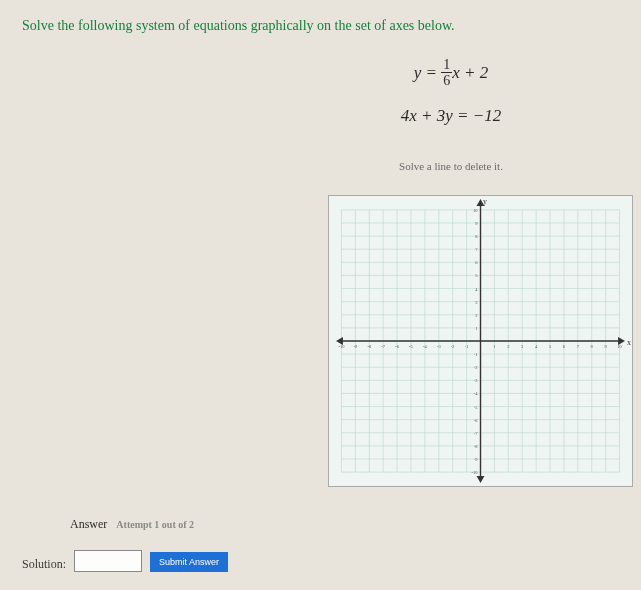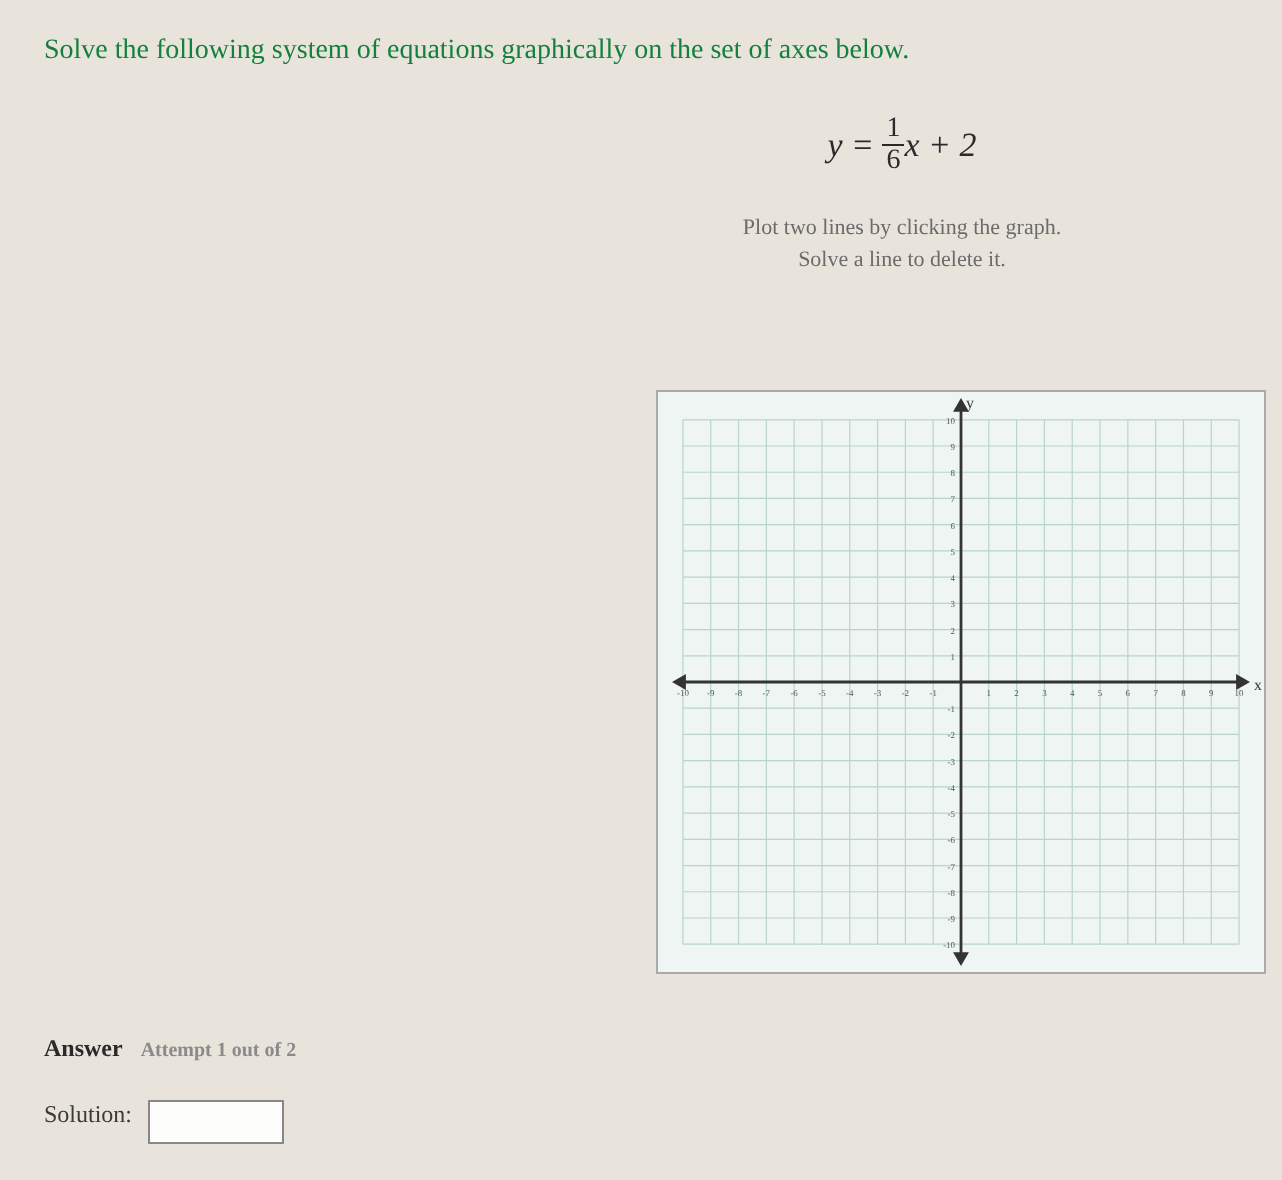--- a/index.html
+++ b/index.html
@@ -61,28 +61,28 @@
     .graph-inner {
       width: 100%;
       height: 100%;
     }
     .answer-row {
       position: absolute;
       left: 22px;
       bottom: 58px;
       font-size: 12px;
     }
-    .answer-row .label { font-weight: bold; color: #2a2a2a; margin-right: 6px; }
+    .answer-row .label { font-weight: normal; color: #2a2a2a; margin-right: 6px; margin-left: 48px; }
     .answer-row .attempt { color: #8a8a8a; font-size: 10px; font-weight: bold; }
     .solution-row {
       position: absolute;
       left: 22px;
       bottom: 18px;
       display: flex;
-      align-items: flex-start;
+      align-items: flex-end;
       gap: 8px;
       font-size: 12px;
     }
     .solution-row .sol-label { color: #3a3a3a; }
     .solution-row input {
       width: 68px;
       height: 22px;
       border: 1px solid #888;
       background: #fdfdfb;
       font-size: 12px;
@@ -100,22 +100,23 @@
   </style>
 </head>
 <body>
 
 <div class="prompt">Solve the following system of equations graphically on the set of axes below.</div>
 
 <div class="equations-area">
   <div class="eq">
     <span>y</span><span> = </span><span class="frac"><span class="num">1</span><span class="den">6</span></span><span>x + 2</span>
   </div>
+  <div class="eq">4x + 3y = −12</div>
   <div class="instruction">
-    <span>Plot two lines by clicking the graph.</span><br>
+    <br>
     <span>Solve a line to delete it.</span>
   </div>
 </div>
 
 <div class="graph-box">
   <svg class="graph-inner" viewBox="0 0 305 292">
     <rect x="0" y="0" width="305" height="292" fill="#eff5f3"></rect>
     <g id="grid">
         <line x1="12.5" x2="12.5" y1="14" y2="278" stroke="#b8d4cc" stroke-width="0.6"></line>
         <line y1="278" y2="278" x1="12.5" x2="292.5" stroke="#b8d4cc" stroke-width="0.6"></line>
@@ -214,13 +215,14 @@
 </div>
 
 <div class="answer-row">
   <span class="label">Answer</span>
   <span class="attempt">Attempt 1 out of 2</span>
 </div>
 
 <div class="solution-row">
   <span class="sol-label">Solution:</span>
   <input type="text" value="" style="">
+  <button class="submit-btn">Submit Answer</button>
 </div>
 
 </body></html>

